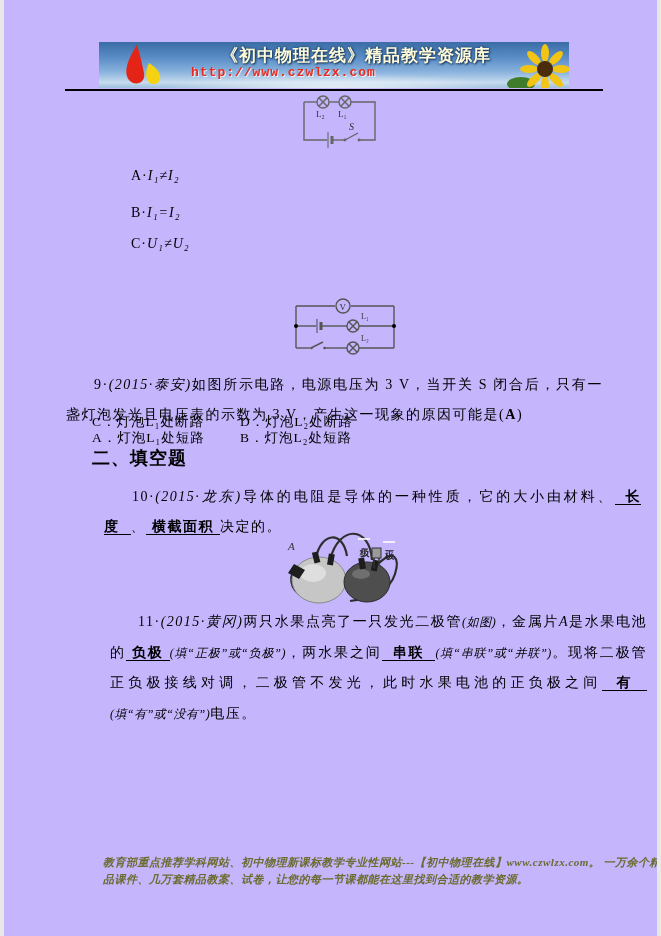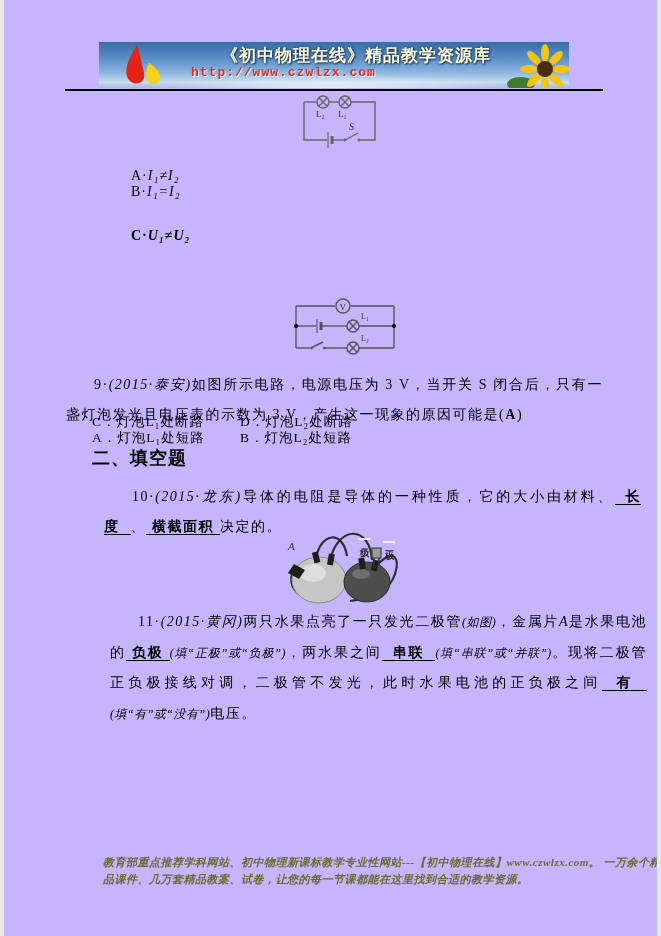--- a/index.html
+++ b/index.html
@@ -119,24 +119,24 @@
     <circle cx="47" cy="48" r="1.4" fill="#666"></circle>
     <circle cx="61" cy="48" r="1.4" fill="#666"></circle>
     <text x="18" y="25" font-size="9">L₂</text>
     <text x="40" y="25" font-size="9">L₁</text>
     <text x="51" y="38" font-size="10" font-style="italic">S</text>
   </svg>
 
   <div class="q8-option" style="top:168px;">
     <span>A·</span><span class="formula">I₁≠I₂</span>
   </div>
-  <div class="q8-option" style="top:184px;">
+  <div class="q8-option" style="top:205px;">
     <span>B·</span><span class="formula">I₁=I₂</span>
   </div>
-  <div class="q8-option" style="top:228px;font-weight:bold;">
+  <div class="q8-option" style="top:236px;">
     <span>C·</span><span class="formula">U₁≠U₂</span>
   </div>
 
   <svg class="fig" style="left:286px; top:297px;" width="110" height="60" viewBox="0 0 110 60">
     <g stroke="#555" stroke-width="1.4" fill="none">
       <path d="M6,9 H45"></path>
       <circle cx="53" cy="9" r="7"></circle>
       <path d="M61,9 H104"></path>
       <path d="M6,9 V51"></path>
       <path d="M104,9 V51"></path>

